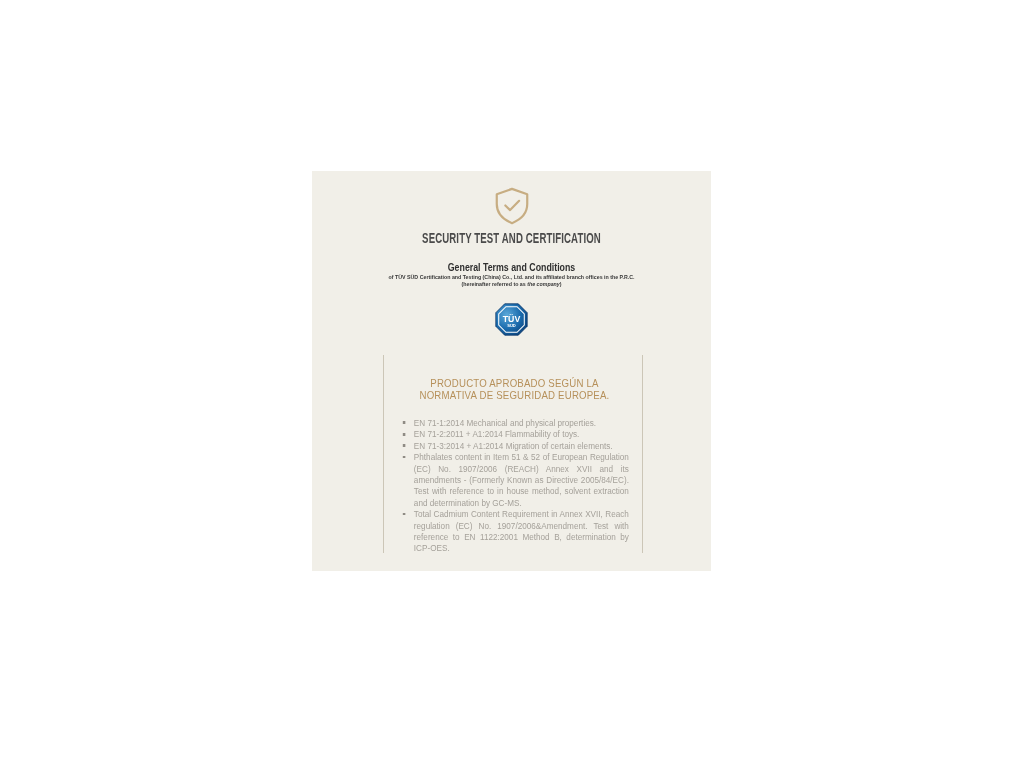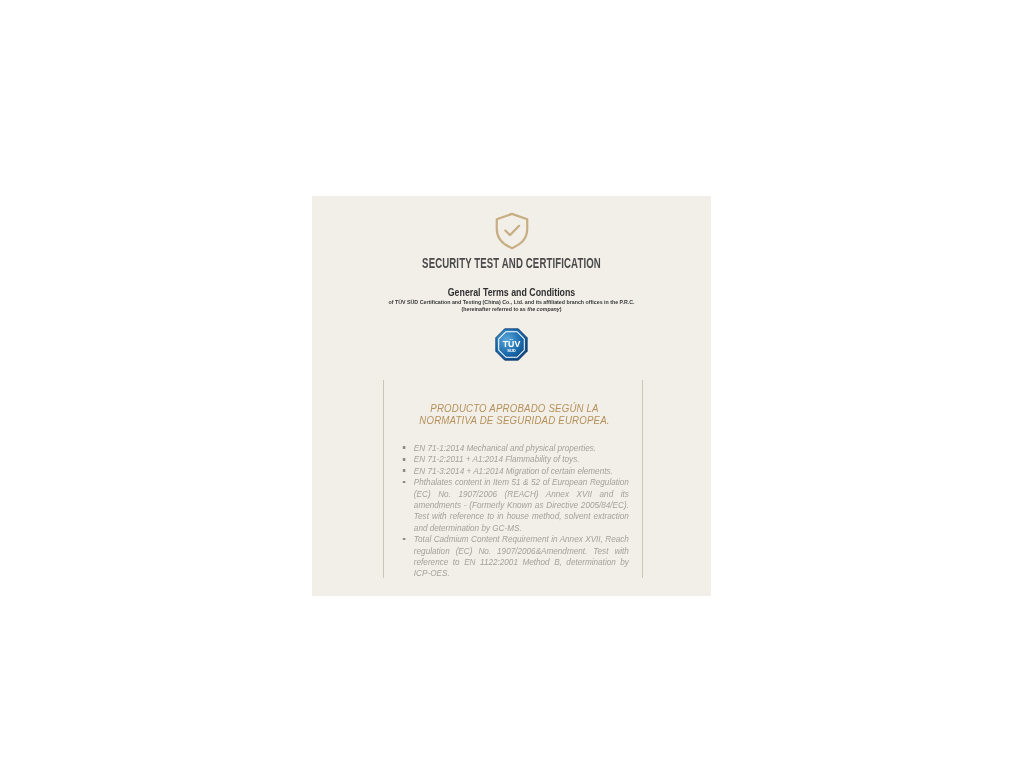--- a/index.html
+++ b/index.html
@@ -8,21 +8,21 @@
     width: 1024px;
     height: 768px;
     background: #ffffff;
     font-family: "Liberation Sans", sans-serif;
     overflow: hidden;
     position: relative;
   }
   .card {
     position: absolute;
     left: 312px;
-    top: 196px;
+    top: 171px;
     width: 399px;
     height: 400px;
     background: #f1efe8;
   }
   .shield-wrap {
     display: block;
     margin: 15px auto 0;
     width: 42px;
     height: 40px;
   }
@@ -69,21 +69,20 @@
     margin: 15px auto 0;
     width: 33px;
     height: 33px;
   }
   .ruled-section {
     position: absolute;
     left: 0;
     top: 184px;
     width: 405px;
     height: 198px;
-    font-style: italic;
   }
   .vline {
     position: absolute;
     top: 0;
     width: 1px;
     height: 198px;
     background: #ccc6b7;
   }
   .vline-left  { left: 71px; }
   .vline-right { left: 330px; }

